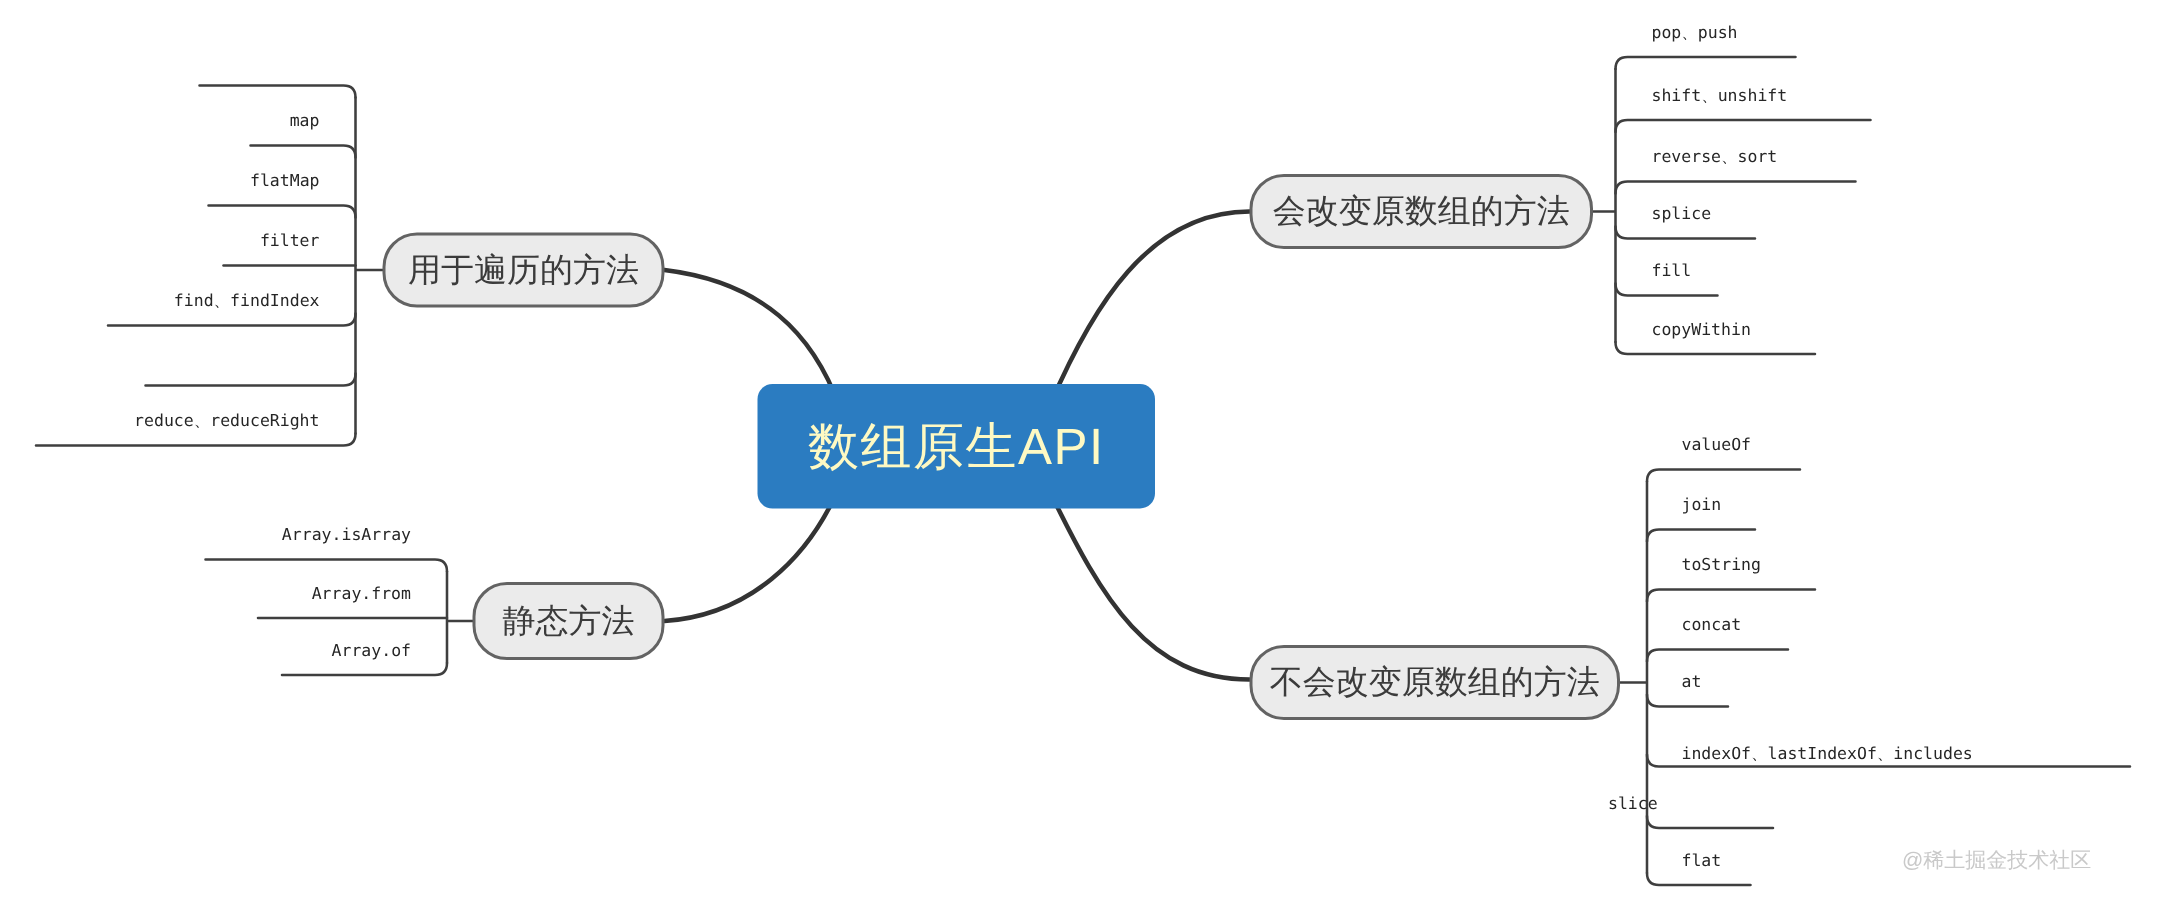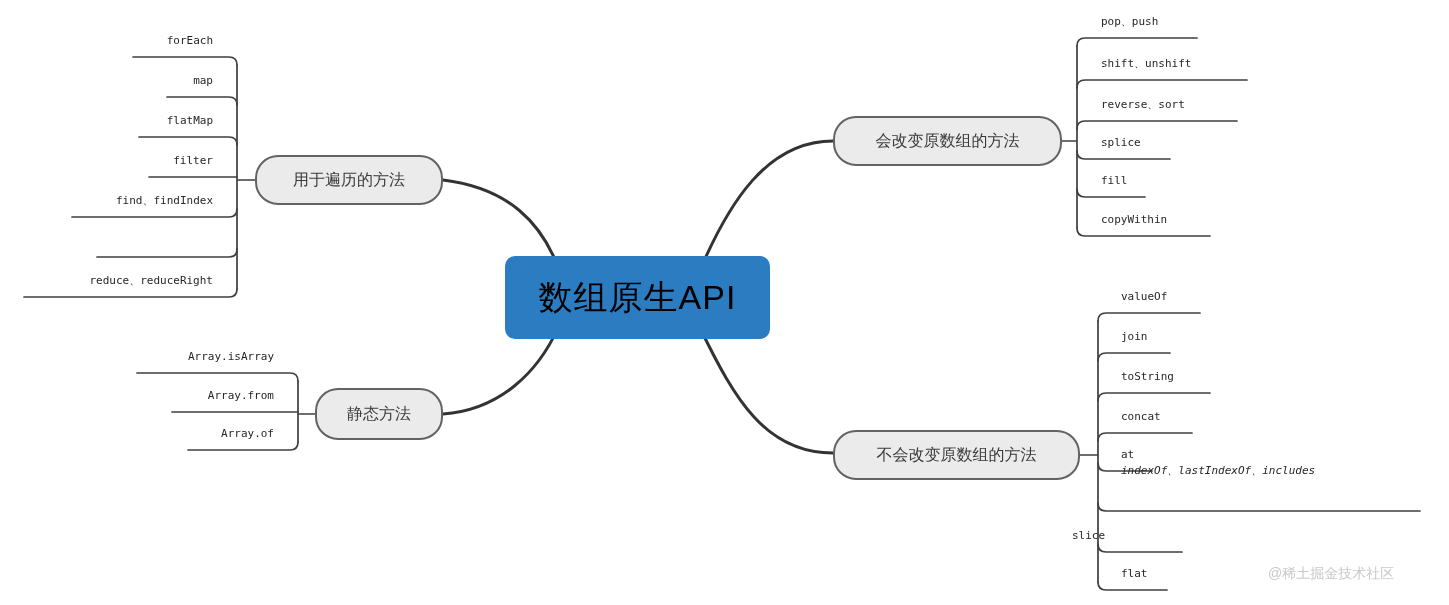--- a/index.html
+++ b/index.html
@@ -21,27 +21,27 @@
   .leaf{
     position:absolute;
     font-family:"DejaVu Sans Mono","Liberation Mono",monospace;
     font-size:11px;line-height:20px;color:var(--leaf-text);
     white-space:nowrap;
   }
   .leaf.alignr{text-align:right;}
   .bnode{
     position:absolute;display:flex;align-items:center;justify-content:center;
     background:var(--node-fill);border:2px solid var(--node-border);
-    border-radius:23px;font-size:16px;color:var(--node-text);
+    border-radius:23px;font-size:22px;color:var(--node-text);
     white-space:nowrap;
   }
   .rootnode{
     position:absolute;display:flex;align-items:center;justify-content:center;
     background:var(--accent);border-radius:10px;
-    font-size:34px;color:#000000;letter-spacing:1px;white-space:nowrap;
+    font-size:34px;color:#fef9c3;letter-spacing:1px;white-space:nowrap;
   }
   .watermark{
     position:absolute;font-size:14px;color:var(--watermark);white-space:nowrap;
   }
 </style>
 </head>
 <body>
 
 <div class="canvas">
 
@@ -95,21 +95,20 @@
     </g>
   </svg>
 
   <div class="rootnode" style="left:505px;top:256px;width:265px;height:83px;">数组原生API</div>
 
   <div class="bnode" style="left:255px;top:155px;width:188px;height:50px;">用于遍历的方法</div>
   <div class="bnode" style="left:315px;top:388px;width:128px;height:52px;">静态方法</div>
   <div class="bnode" style="left:833px;top:116px;width:229px;height:50px;">会改变原数组的方法</div>
   <div class="bnode" style="left:833px;top:430px;width:247px;height:50px;">不会改变原数组的方法</div>
 
-  <div class="leaf alignr" style="left:0;width:213px;top:31px;">forEach</div>
   <div class="leaf alignr" style="left:0;width:213px;top:71px;padding-left:24px;">map</div>
   <div class="leaf alignr" style="left:0;width:213px;top:111px;">flatMap</div>
   <div class="leaf alignr" style="left:0;width:213px;top:151px;">filter</div>
   <div class="leaf alignr" style="left:0;width:213px;top:191px;">find、findIndex</div>
   <div class="leaf alignr" style="left:0;width:213px;top:271px;">reduce、reduceRight</div>
 
   <div class="leaf alignr" style="left:0;width:274px;top:347px;">Array.isArray</div>
   <div class="leaf alignr" style="left:0;width:274px;top:386px;">Array.from</div>
   <div class="leaf alignr" style="left:0;width:274px;top:424px;">Array.of</div>
 
@@ -118,19 +117,19 @@
   <div class="leaf" style="left:1101px;top:95px;">reverse、sort</div>
   <div class="leaf" style="left:1101px;top:133px;">splice</div>
   <div class="leaf" style="left:1101px;top:171px;">fill</div>
   <div class="leaf" style="left:1101px;top:210px;">copyWithin</div>
 
   <div class="leaf" style="left:1121px;top:287px;">valueOf</div>
   <div class="leaf" style="left:1121px;top:327px;">join</div>
   <div class="leaf" style="left:1121px;top:367px;">toString</div>
   <div class="leaf" style="left:1121px;top:407px;">concat</div>
   <div class="leaf" style="left:1121px;top:445px;">at</div>
-  <div class="leaf" style="left:1121px;top:461px;font-style:italic;">indexOf、lastIndexOf、includes</div>
+  <div class="leaf" style="left:1121px;top:493px;">indexOf、lastIndexOf、includes</div>
   <div class="leaf" style="left:1060px;top:526px;margin-left:12px;">slice</div>
   <div class="leaf" style="left:1121px;top:564px;">flat</div>
 
   <div class="watermark" style="left:1268px;top:565px;">@稀土掘金技术社区</div>
 
 </div>
 
 </body></html>

